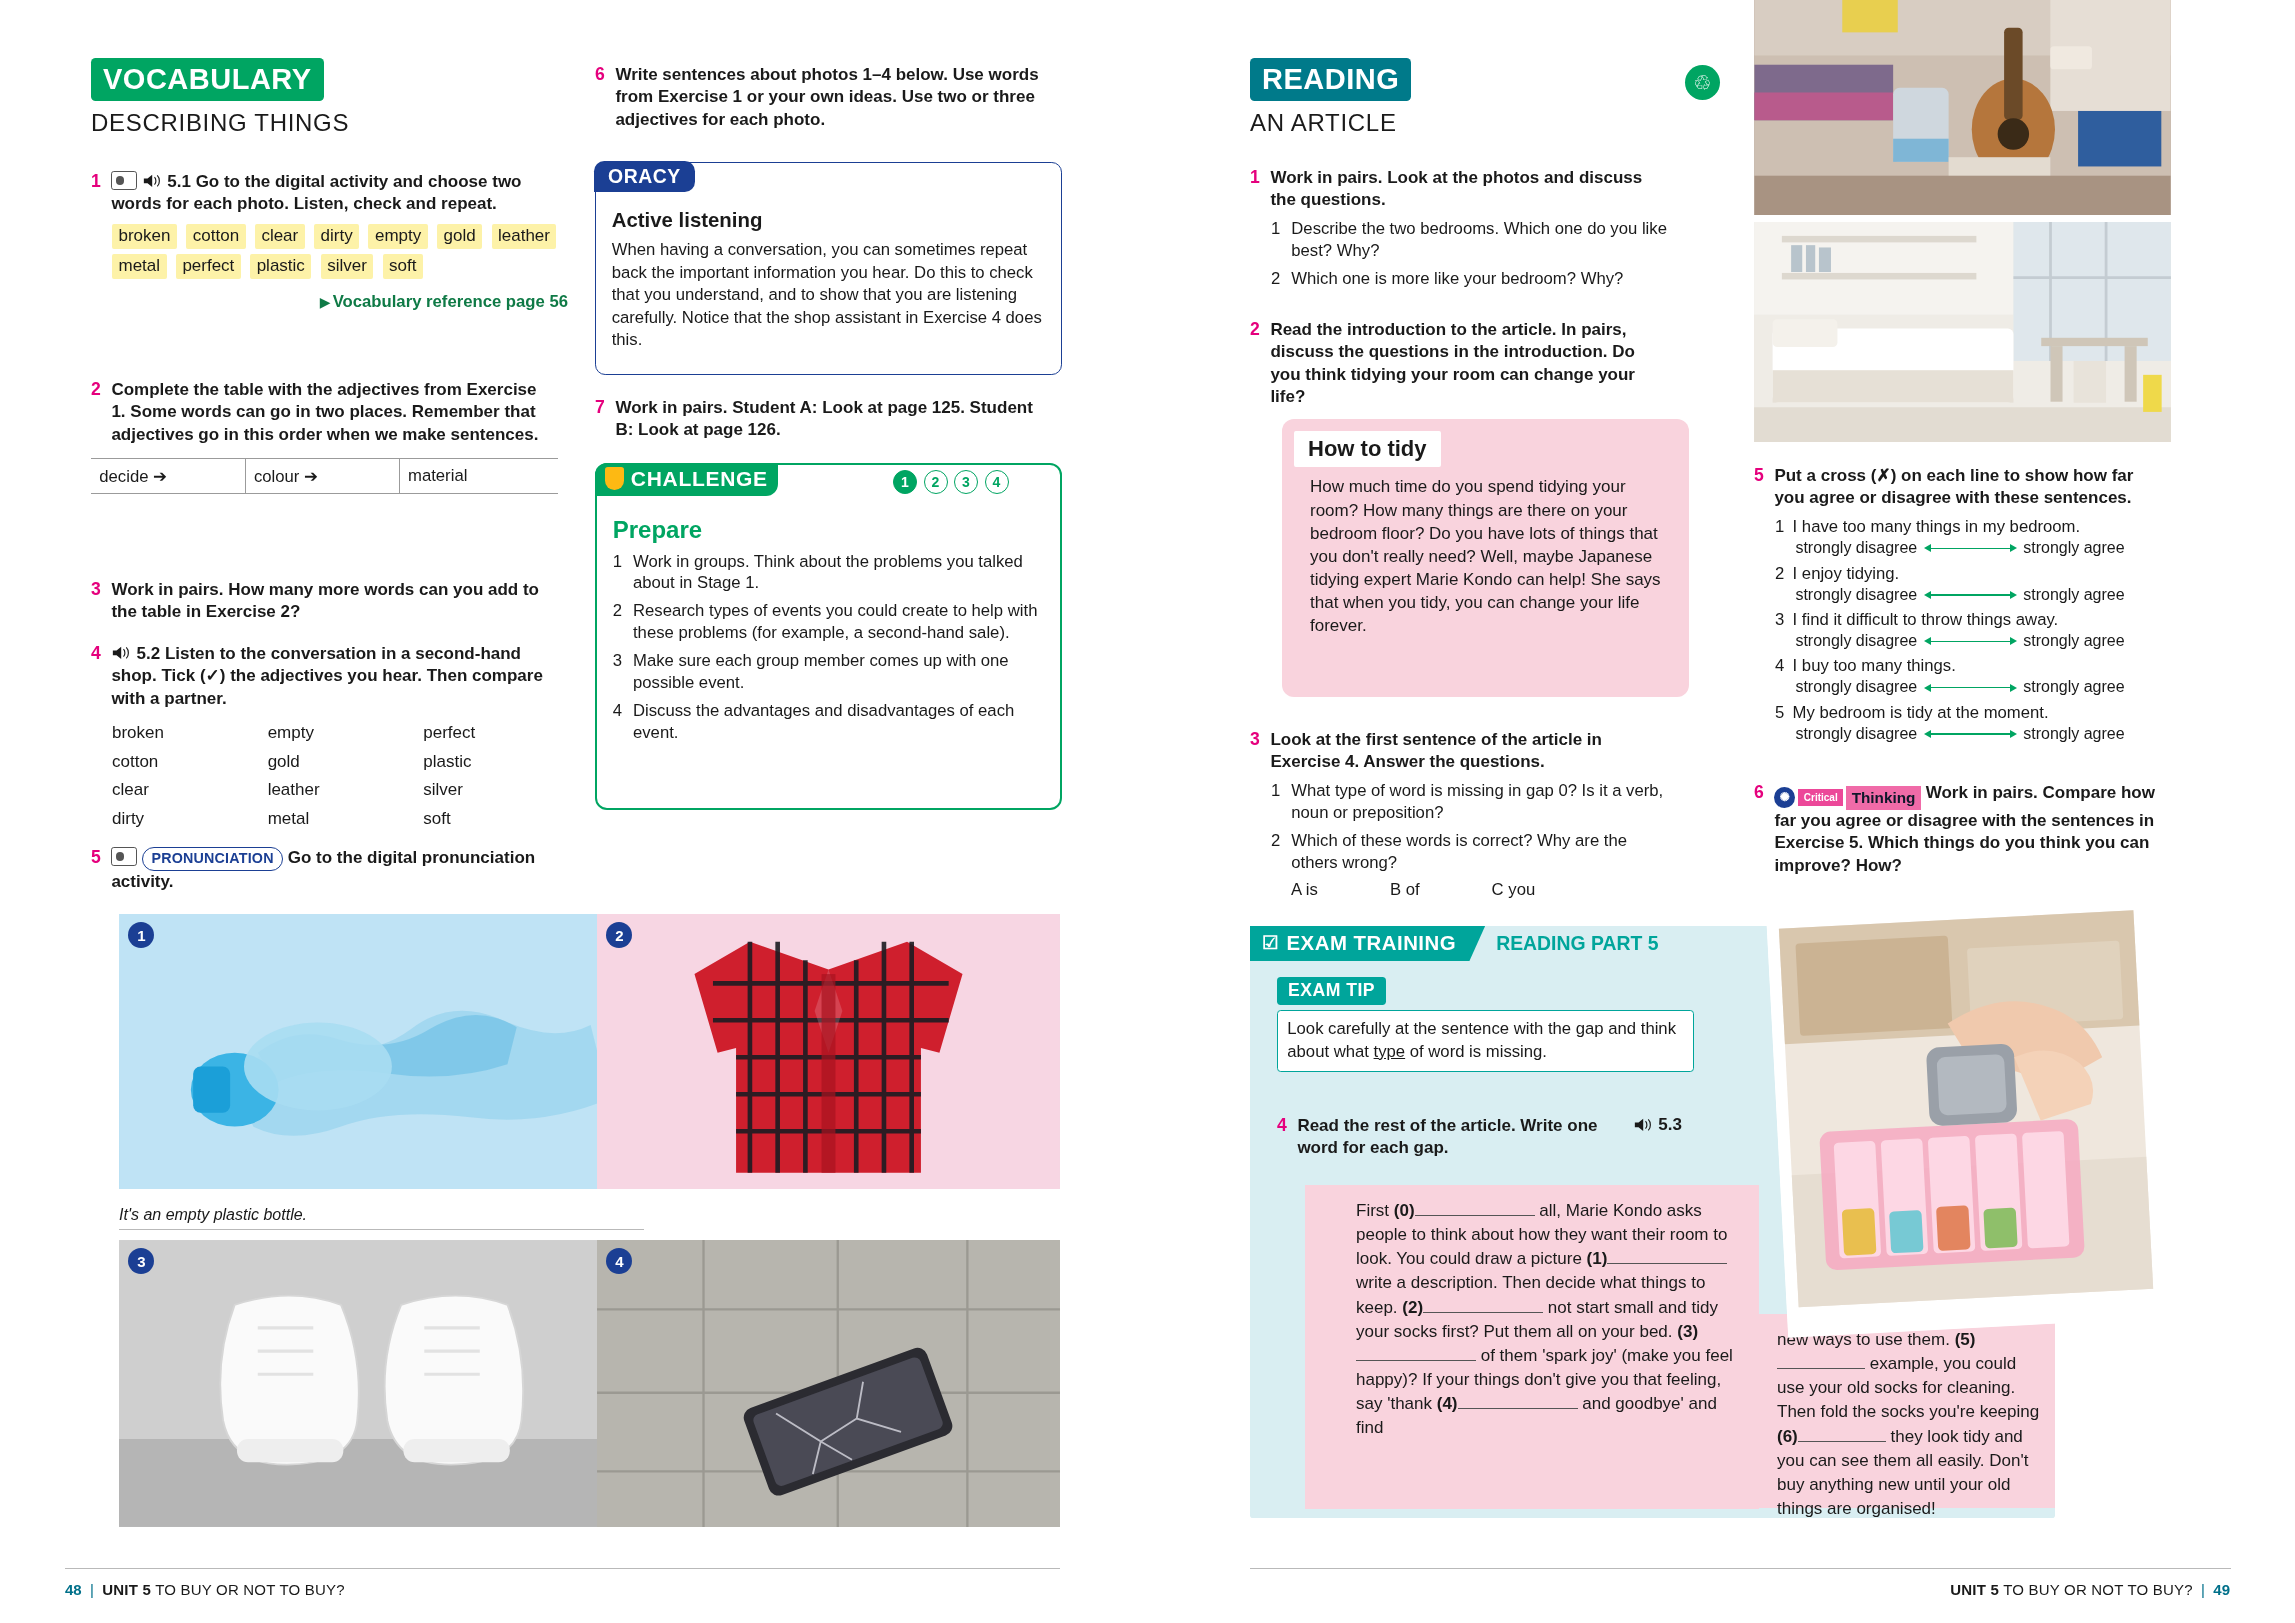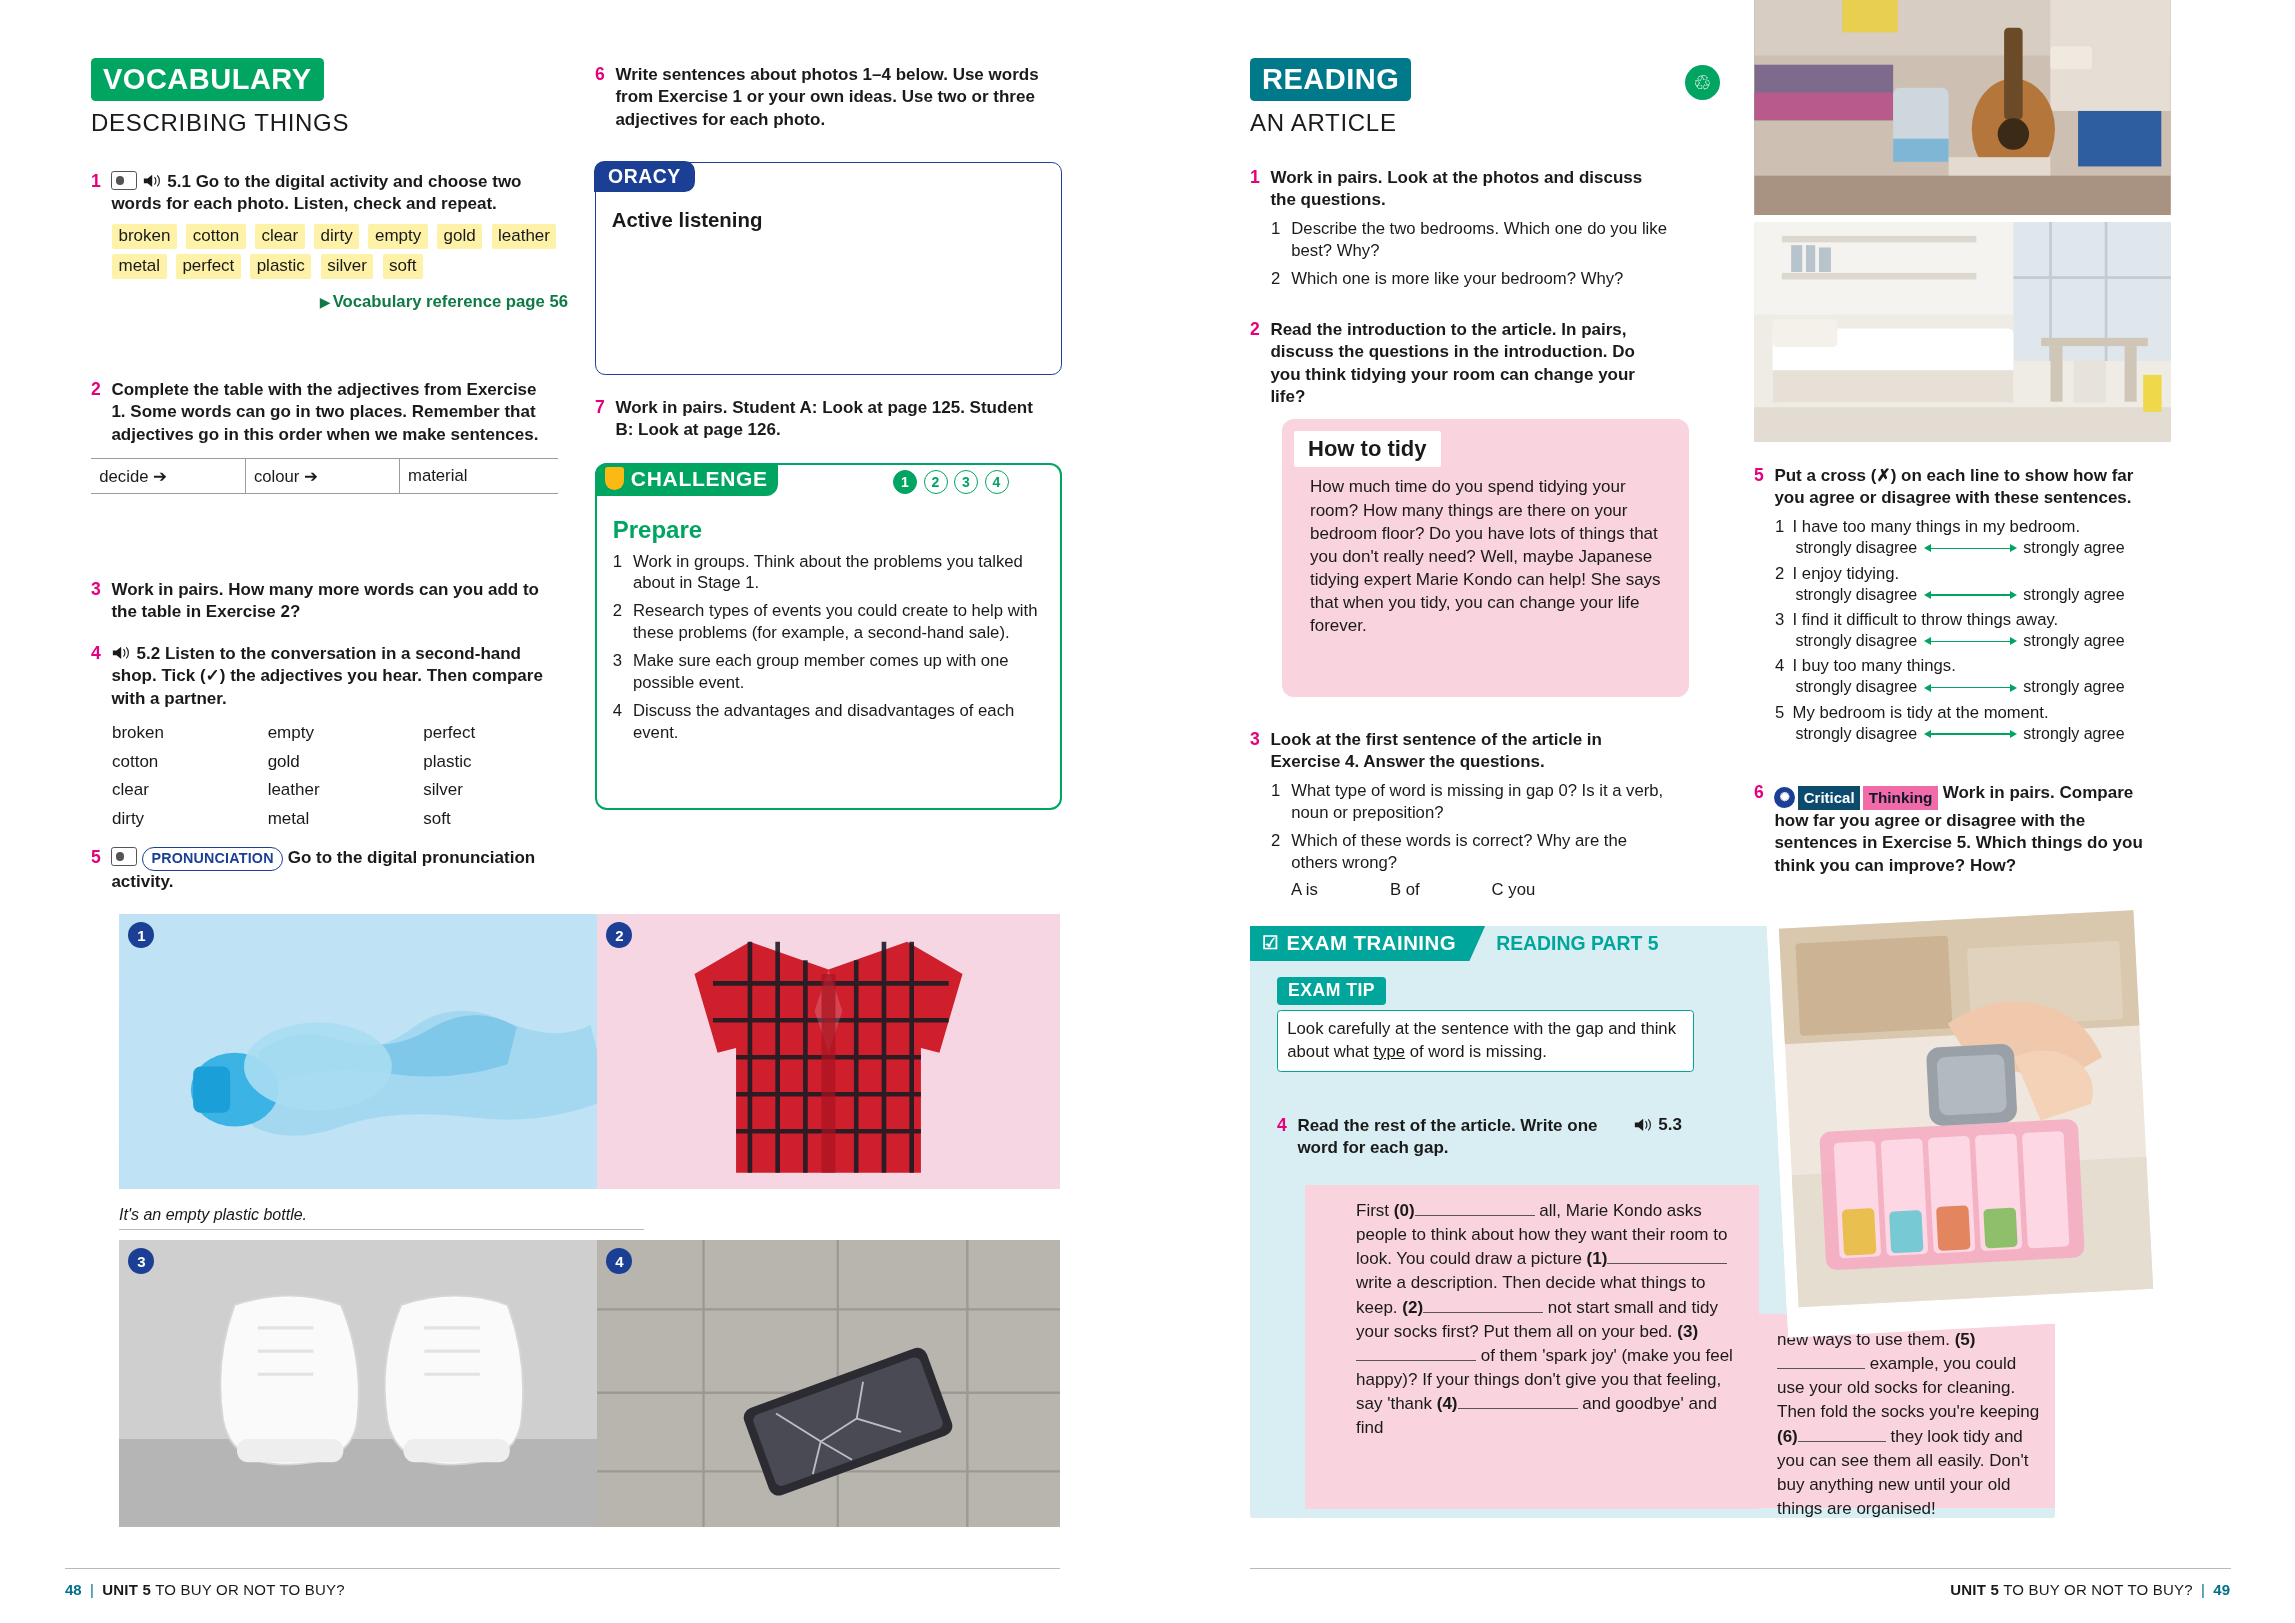--- a/index.html
+++ b/index.html
@@ -173,21 +173,21 @@
   .article-box { position:absolute; background:#f9d3dd; }
   .article-col { font-size:17px; line-height:1.42; }
   .gapline { display:inline-block; border-bottom:1.4px solid #555; width:120px; }
 
   .crit-badge {
     display:inline-flex; align-items:center; gap:2.8px;
     vertical-align:-2.8px;
   }
   .crit-icon { width:21px;height:21px;border-radius:50%;background:#1b3f94;color:#fff;
     display:flex;align-items:center;justify-content:center;font-size:12px; }
-  .crit-red { background:#0c4a6e; color:#fff; font-size:15px; font-weight:bold; padding:1.9px 5.6px; }
+  .crit-red { background:#ec4899; color:#fff; font-size:10px; font-weight:bold; padding:1.9px 5.6px; }
   .crit-pink { background:#f06ba8; color:#0f172a; font-size:15.3px; font-weight:bold; padding:1.9px 5.6px; }
 
   .scale { display:flex; align-items:center; gap:6.5px; font-size:16px; }
   .arrow-line { position:relative; width:93px; height:12px; }
   .arrow-line .bar { position:absolute; top:5.6px; left:5.6px; right:5.6px; height:1.4px; background:#00a562; }
   .arrow-line .lt, .arrow-line .rt {
     position:absolute; top:2.3px; width:0;height:0;border-top:4.2px solid transparent;border-bottom:4.2px solid transparent;
   }
   .arrow-line .lt { left:0; border-right:7.4px solid #00a562; }
   .arrow-line .rt { right:0; border-left:7.4px solid #00a562; }
@@ -399,20 +399,21 @@
     <div class="ex-head">
       <div class="n">6</div>
       <div class="ex-body bold" style="width:435px;">Write sentences about photos 1–4 below. Use words from Exercise 1 or your own ideas. Use two or three adjectives for each photo.</div>
     </div>
   </div>
 
   <div class="oracy-box" style="left:595px; top:162px; width:467px; height:213px;">
     <div class="oracy-tab">ORACY</div>
     <div style="padding:46px 15.7px 0 15.7px;">
       <div class="oracy-h">Active listening</div>
+      <div class="oracy-p">When having a conversation, you can sometimes repeat back the important information you hear. Do this to check that you understand, and to show that you are listening carefully. Notice that the shop assistant in Exercise 4 does this.</div>
     </div>
   </div>
 
   <div class="exercise" style="left:595px; top:397px; width:467px;">
     <div class="ex-head">
       <div class="n">7</div>
       <div class="ex-body bold" style="width:435px;">Work in pairs. Student A: Look at page 125. Student B: Look at page 126.</div>
     </div>
   </div>
 

